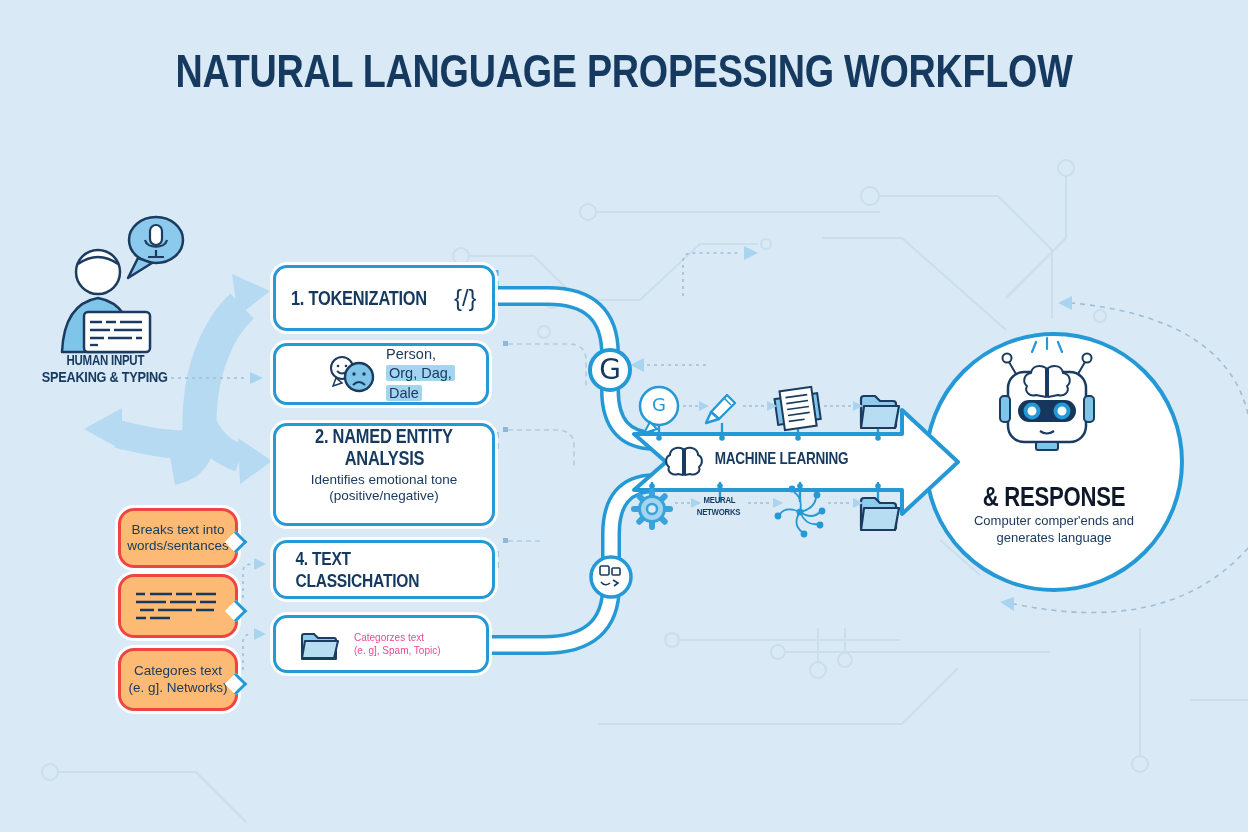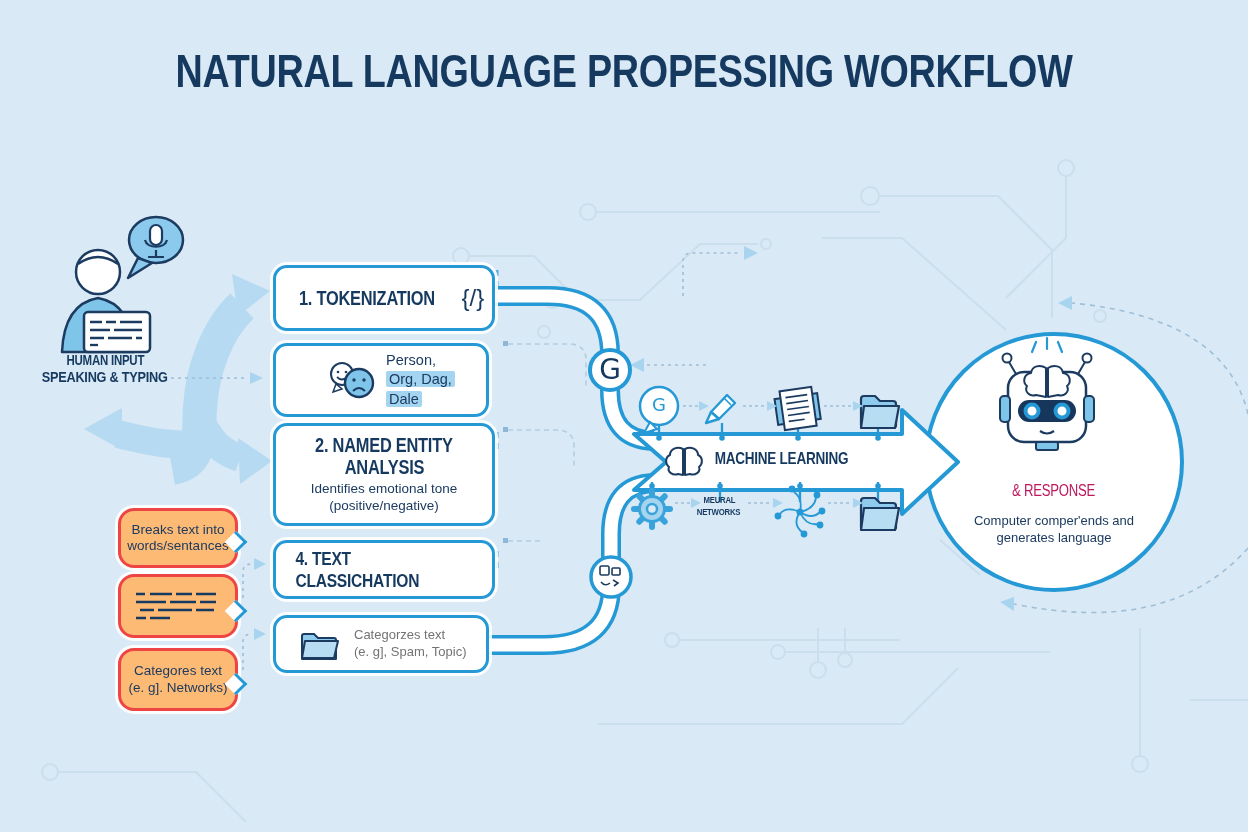--- a/index.html
+++ b/index.html
@@ -4,21 +4,21 @@
 <style>
   html,body{margin:0;padding:0;background:#d9e9f5;}
   .canvas{position:relative;width:1248px;height:832px;overflow:hidden;background:#d9e9f5;
           font-family:"Liberation Sans",sans-serif;color:#1c3b60;padding-left:44px;}
   svg{display:block;}
   .layer{position:absolute;left:0;top:0;}
   .t{position:absolute;white-space:nowrap;}
   .cond{display:inline-block;transform:scaleX(.82);transform-origin:center;letter-spacing:-.3px;}
   .title{left:0;top:44px;width:1248px;text-align:center;font-size:46px;font-weight:bold;color:#15395f;}
   .box{position:absolute;background:#fff;border:3px solid #2499d6;border-radius:14px;
-       box-shadow:0 0 0 3px rgba(255,255,255,.9);display:flex;align-items:center;justify-content:center;}
+       box-shadow:0 0 0 3px rgba(255,255,255,.9);display:flex;align-items:center;}
   .bubble{position:absolute;background:#fdba74;border:3px solid #ef4444;border-radius:16px;
        box-shadow:0 0 0 3px rgba(255,255,255,.9);display:flex;flex-direction:column;align-items:center;justify-content:center;}
   .bubble:after{content:"";position:absolute;right:-9px;top:58%;width:13px;height:13px;background:#fff;
        border-top:3px solid #2499d6;border-right:3px solid #2499d6;transform:translateY(-50%) rotate(45deg);}
   .boxtitle{font-size:20px;font-weight:bold;color:#15395f;}
   .small{font-size:13.5px;line-height:1.2;color:#1c3b60;}
   .hl{background:#a3d4f0;padding:0 3px;border-radius:2px;}
   .ctr{text-align:center;}
 </style>
 </head>
@@ -276,21 +276,21 @@
   <div class="t ctr" style="left:20px;top:352px;width:170px;">
     <div style="font-size:14px;font-weight:bold;color:#15395f;"><span class="cond">HUMAN INPUT</span></div>
     <div style="font-size:15.5px;font-weight:bold;color:#15395f;"><span class="cond">SPEAKING &amp; TYPING</span></div>
   </div>
 
   <div class="box" style="left:273px;top:265px;width:216px;height:60px;gap:12px;">
     <span class="boxtitle"><span class="cond">1. TOKENIZATION</span></span>
     <span style="font-size:24px;color:#15395f;">{/}</span>
   </div>
 
-  <div class="box" style="left:273px;top:343px;width:216px;height:74px;justify-content:flex-start;padding-left:52px;box-sizing:border-box;gap:10px;">
+  <div class="box" style="left:273px;top:343px;width:216px;height:62px;justify-content:flex-start;padding-left:52px;box-sizing:border-box;gap:10px;">
     <svg width="48" height="40" viewBox="0 0 48 40">
       <circle cx="14" cy="14" r="11" fill="#fff" stroke="#1c3b60" stroke-width="2"></circle>
       <circle cx="10" cy="12" r="1.3" fill="#1c3b60"></circle>
         <circle cx="18" cy="12" r="1.3" fill="#1c3b60"></circle>
       <path d="M9,17 q5,5 10,0" fill="none" stroke="#1c3b60" stroke-width="1.8"></path>
       <path d="M8,24 l-3,8 l9,-3 z" fill="#fff" stroke="#1c3b60" stroke-width="1.5"></path>
       <circle cx="31" cy="23" r="14" fill="#7fc4e9" stroke="#1c3b60" stroke-width="2.4"></circle>
       <circle cx="26" cy="20" r="1.7" fill="#1c3b60"></circle>
         <circle cx="36" cy="20" r="1.7" fill="#1c3b60"></circle>
       <path d="M25,31 q6,-6 12,0" fill="none" stroke="#1c3b60" stroke-width="2"></path>
@@ -311,21 +311,21 @@
 
   <div class="box" style="left:273px;top:540px;width:216px;height:53px;">
     <span class="boxtitle" style="font-size:19px;"><span class="cond">4. TEXT CLASSICHATION</span></span>
   </div>
 
   <div class="box" style="left:273px;top:615px;width:216px;height:58px;justify-content:flex-start;padding-left:24px;box-sizing:border-box;gap:14px;">
     <svg width="40" height="32" viewBox="0 0 40 32">
       <path d="M2,30 V8 q0,-2 2,-2 h10 l4,4 h16 q2,0 2,2 v18 q0,2 -2,2 H4 q-2,0 -2,-2 z" fill="#8ecbec" stroke="#1c3b60" stroke-width="2"></path>
       <polygon points="5,13 38,13 34,30 2,30" fill="#b7ddf3" stroke="#1c3b60" stroke-width="2" stroke-linejoin="round"></polygon>
     </svg>
-    <div style="font-size:13px;line-height:1.3;color:#737373;">
+    <div style="font-size:10px;line-height:1.3;color:#ec4899;">
       <div>Categorzes text</div>
       <div>(e. g], Spam, Topic)</div>
     </div>
   </div>
 
   <div class="bubble" style="left:118px;top:508px;width:114px;height:54px;">
     <div class="small">Breaks text into</div>
     <div class="small">words/sentances</div>
   </div>
 
@@ -347,17 +347,17 @@
   <div class="t" style="left:648px;top:394px;width:22px;height:24px;text-align:center;font-size:18px;font-family:'DejaVu Sans',sans-serif;color:#2499d6;">G</div>
 
   <div class="t" style="left:700px;top:449px;width:146px;text-align:center;font-size:16.5px;font-weight:bold;color:#15395f;">
     <span class="cond">MACHINE LEARNING</span>
   </div>
   <div class="t ctr" style="left:684px;top:494px;width:70px;font-size:9.5px;font-weight:bold;line-height:1.3;color:#15395f;">
     <div><span class="cond">MEURAL</span></div>
     <div><span class="cond">NETWORKS</span></div>
   </div>
 
-  <div class="t ctr" style="left:934px;top:482px;width:240px;font-size:16px;font-weight:normal;color:#be185d;"><span class="cond">&amp; RESPONSE</span></div>
+  <div class="t ctr" style="left:934px;top:482px;width:240px;font-size:27px;font-weight:bold;color:#0f172a;"><span class="cond">&amp; RESPONSE</span></div>
   <div class="t ctr" style="left:934px;top:513px;width:240px;font-size:13px;color:#1c3b60;">Computer comper'ends and</div>
   <div class="t ctr" style="left:934px;top:530px;width:240px;font-size:13px;color:#1c3b60;">generates language</div>
 
 </div>
 
 </body></html>

